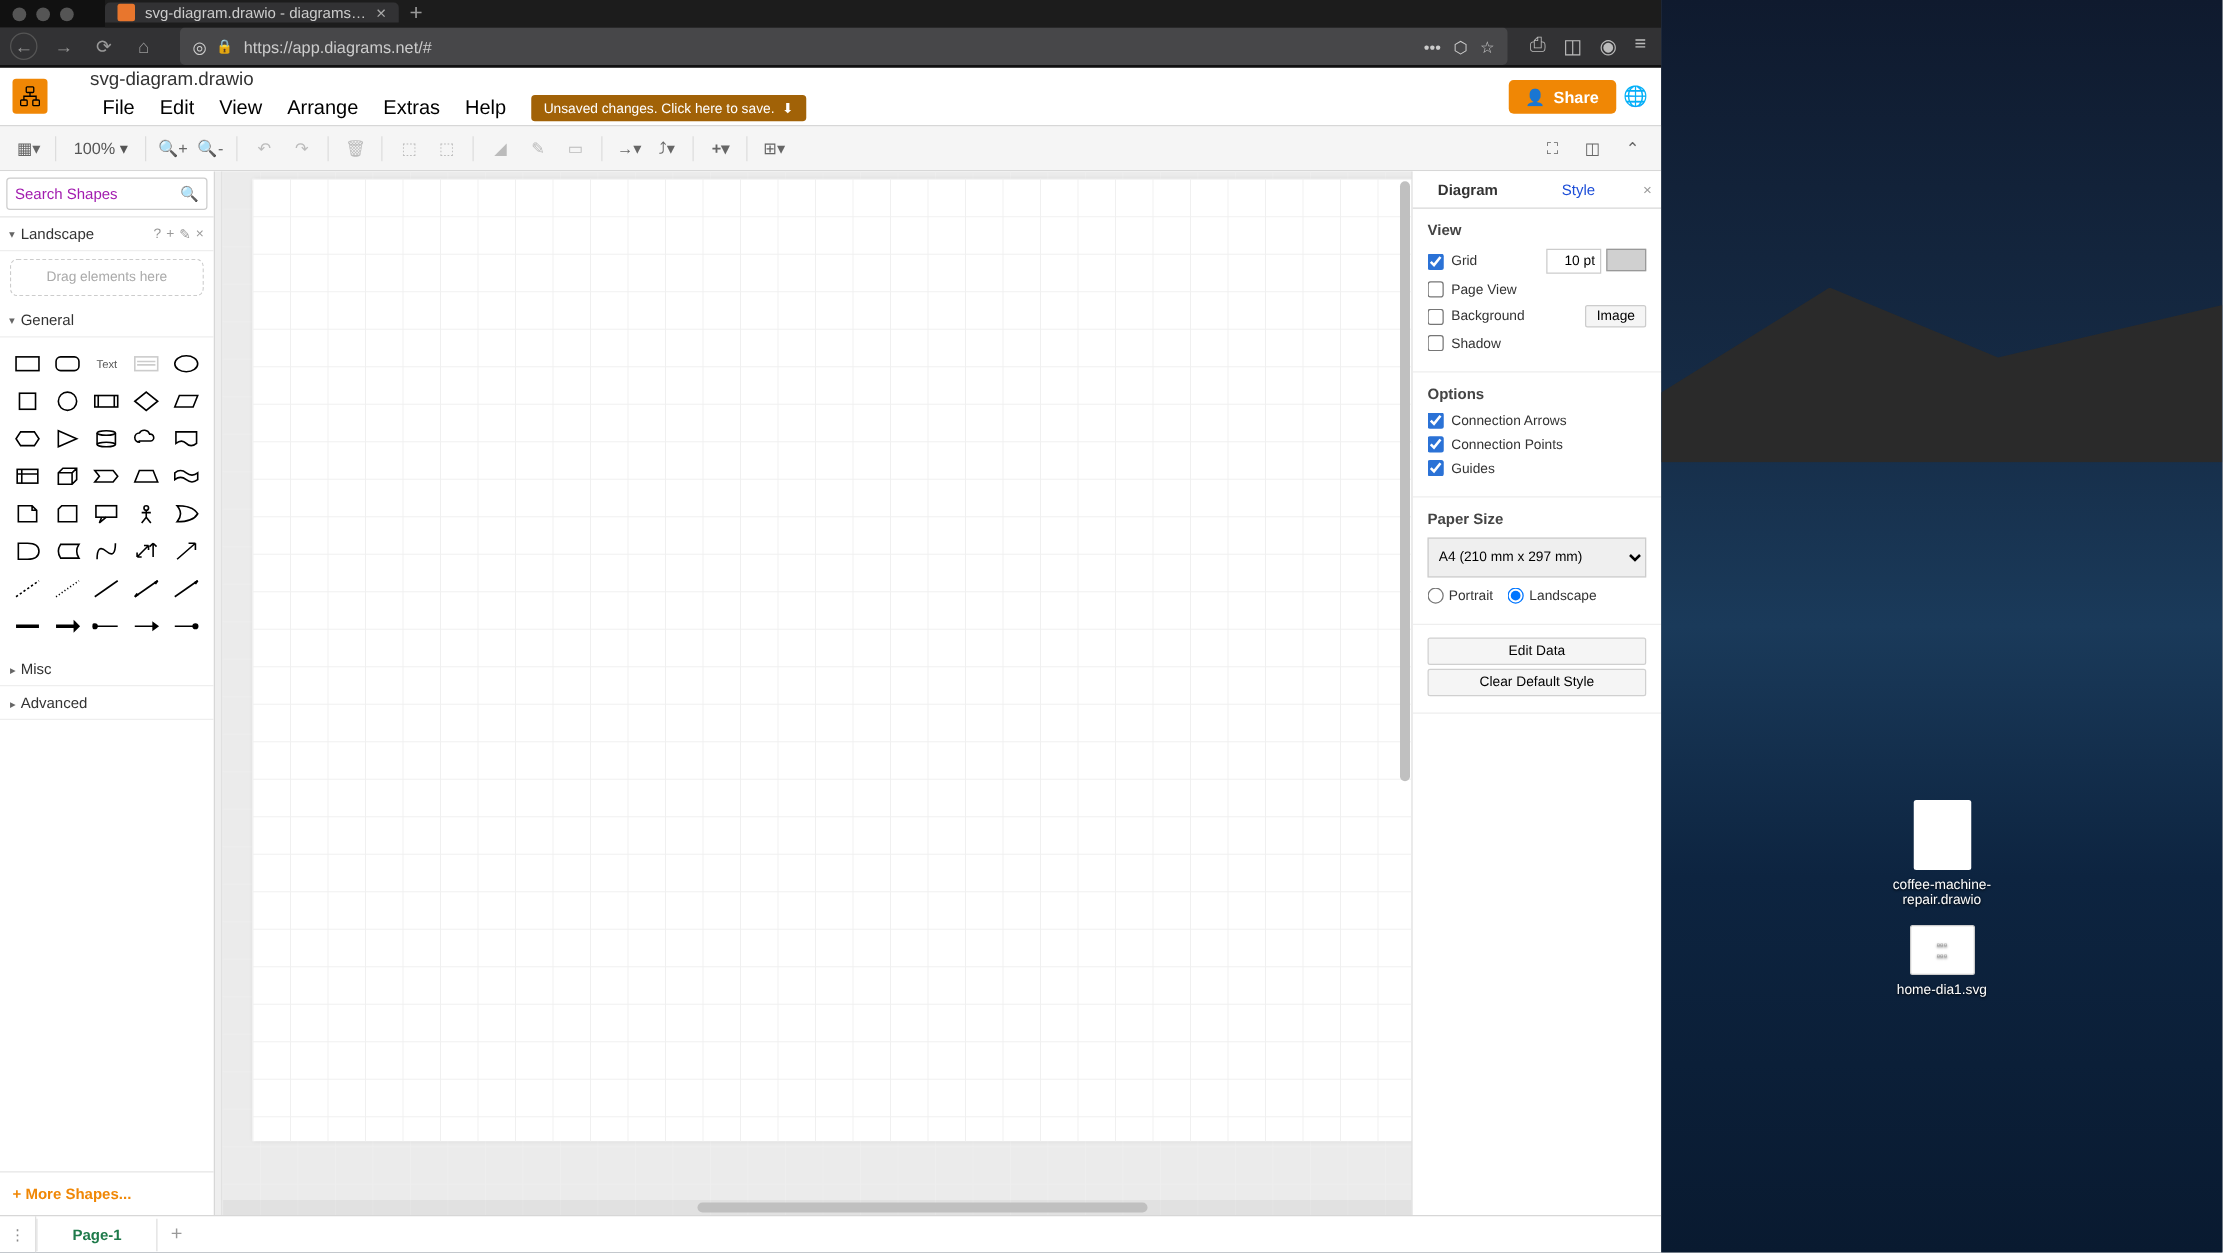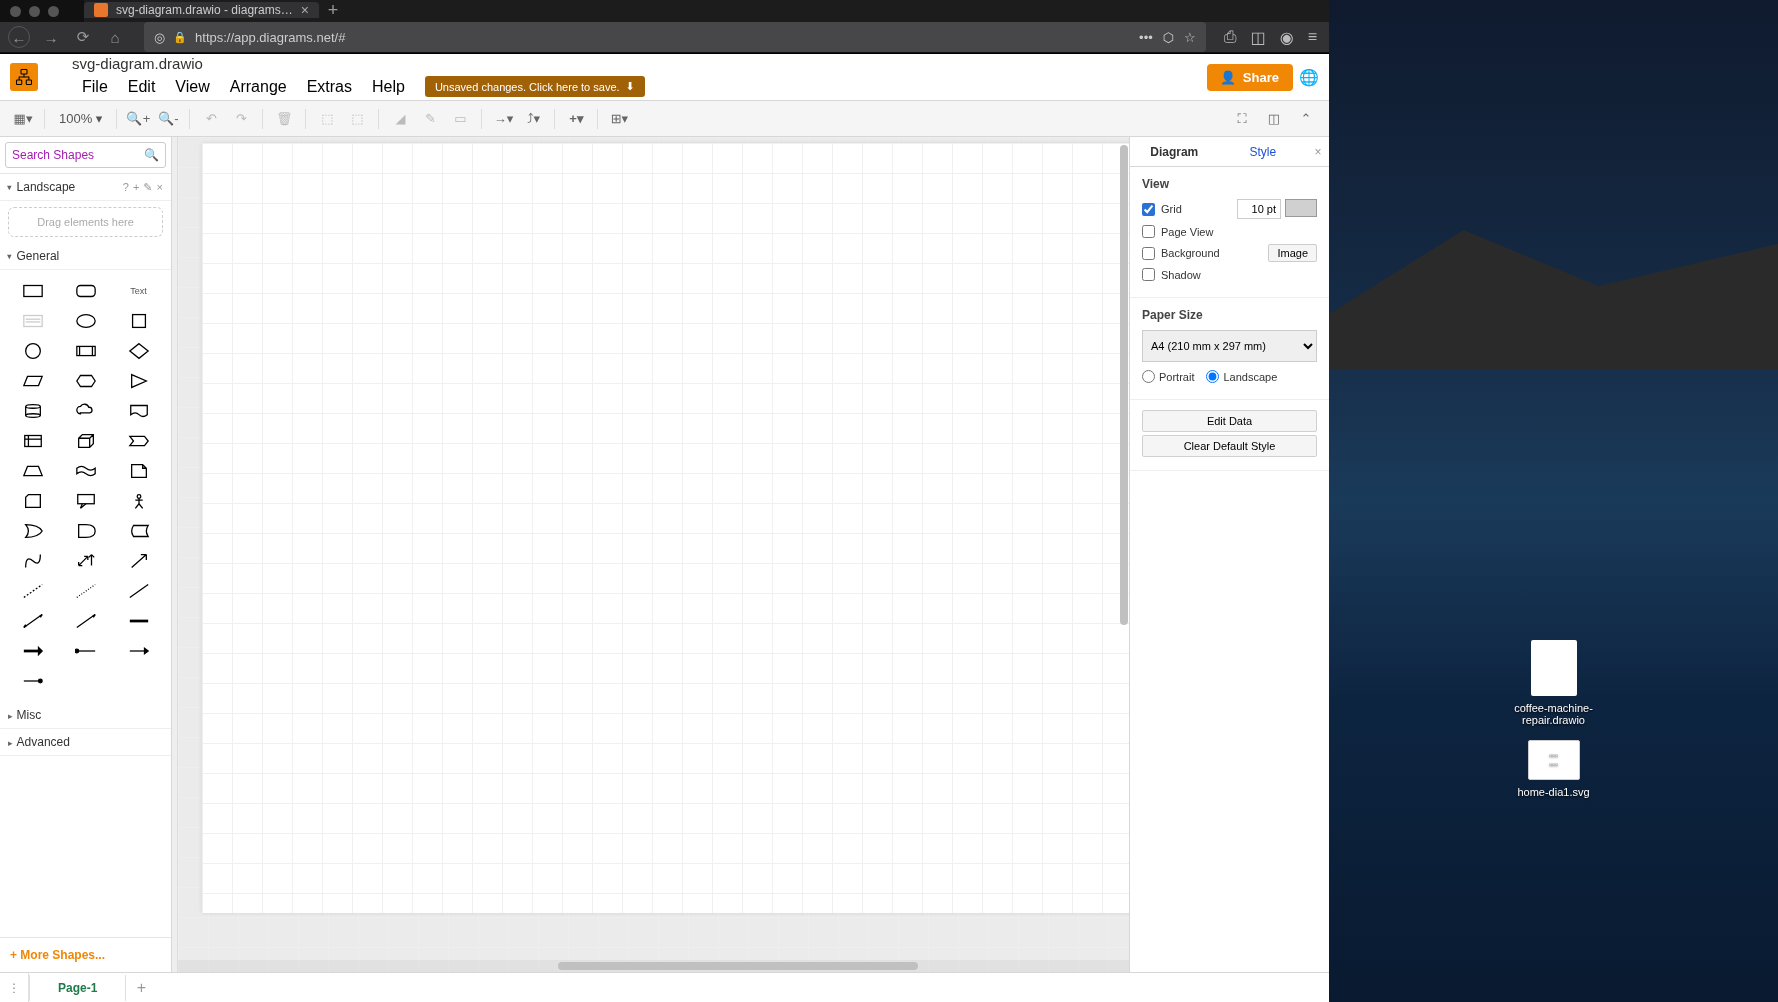--- a/index.html
+++ b/index.html
@@ -48,21 +48,21 @@
 
 
 .left-sidebar { width: 172px; border-right: 1px solid #d7d7d7; display: flex; flex-direction: column; background: #fff; font-size: 12px; }
 .search-shapes { padding: 5px; border-bottom: 1px solid #e5e5e5; }
 .search-shapes-inner { border: 1px solid #ccc; border-radius: 3px; height: 26px; display: flex; align-items: center; padding: 0 6px; color: #a21caf; justify-content: space-between; }
 .section-head { padding: 6px 8px; color: #333; font-size: 12px; border-bottom: 1px solid #eee; display: flex; align-items: center; gap: 4px; }
 .caret::before { content: "▸"; font-size: 9px; color: #666; display: inline-block; transform-origin: center; }
 .caret.open::before { transform: rotate(90deg); }
 .scratchpad-actions { margin-left: auto; display: flex; gap: 4px; color: #999; font-size: 11px; }
 .scratch-drop { margin: 6px 8px; border: 1px dashed #ccc; border-radius: 6px; height: 30px; display: flex; align-items: center; justify-content: center; color: #aaa; font-size: 11px; }
-.shapes-grid { display: grid; grid-template-columns: repeat(3, 1fr); gap: 4px; padding: 8px; }
+.shapes-grid { display: grid; grid-template-columns: repeat(5, 1fr); gap: 4px; padding: 8px; }
 .shape-cell { height: 26px; display: flex; align-items: center; justify-content: center; }
 .shape-cell svg { width: 22px; height: 18px; }
 .more-shapes { margin-top: auto; padding: 10px; color: #f08705; font-size: 12px; font-weight: 600; border-top: 1px solid #e5e5e5; }
 
 
 .canvas-wrap { flex: 1; position: relative; background: #ebebeb; overflow: hidden; }
 .canvas-page { position: absolute; left: 24px; top: 6px; width: 1080px; height: 770px; background: #fff; box-shadow: 0 0 4px rgba(0,0,0,0.1); background-image: linear-gradient(#f0f0f0 1px, transparent 1px), linear-gradient(90deg, #f0f0f0 1px, transparent 1px); background-size: 30px 30px; }
 .canvas-grid-outer { position:absolute; inset: 0; background-image: linear-gradient(#eee 1px, transparent 1px), linear-gradient(90deg, #eee 1px, transparent 1px); background-size: 30px 30px; }
 .h-scroll { position: absolute; bottom: 0; left: 0; right: 0; height: 12px; background: rgba(0,0,0,0.04); }
 .h-thumb { position: absolute; left: 380px; width: 360px; top: 2px; height: 8px; background: #c0c0c0; border-radius: 4px; }
@@ -523,20 +523,35 @@
           <input type="checkbox" style="">
           <span>Background</span>
           <button class="img-btn" style="margin-left:auto;">Image</button>
         </div>
         <div class="rp-row">
           <input type="checkbox" style="">
           <span>Shadow</span>
         </div>
       </div>
 
+      <div class="rp-section">
+        <div class="rp-heading">Options</div>
+        <div class="rp-row">
+            <input type="checkbox" checked="" style="">
+            <span>Connection Arrows</span>
+          </div>
+        <div class="rp-row">
+            <input type="checkbox" checked="" style="">
+            <span>Connection Points</span>
+          </div>
+        <div class="rp-row">
+            <input type="checkbox" checked="" style="">
+            <span>Guides</span>
+          </div>
+      </div>
 
       <div class="rp-section">
         <div class="rp-heading">Paper Size</div>
         <select class="paper-select">
           <option>A4 (210 mm x 297 mm)</option>
         </select>
         <div class="rp-row" style="margin-top:8px; gap:12px;">
           <label style="display:flex; align-items:center; gap:4px;">
               <input type="radio" name="orient" style="">
               <span>Portrait</span>

